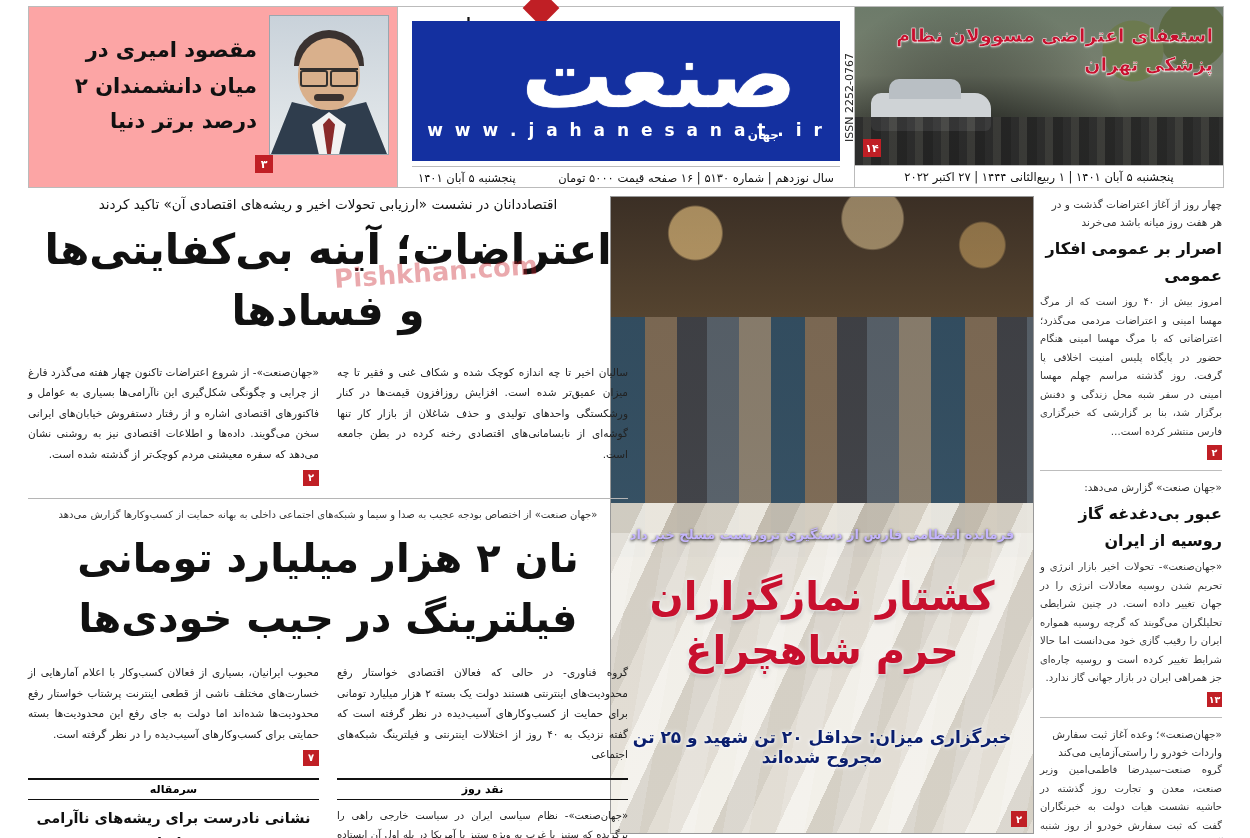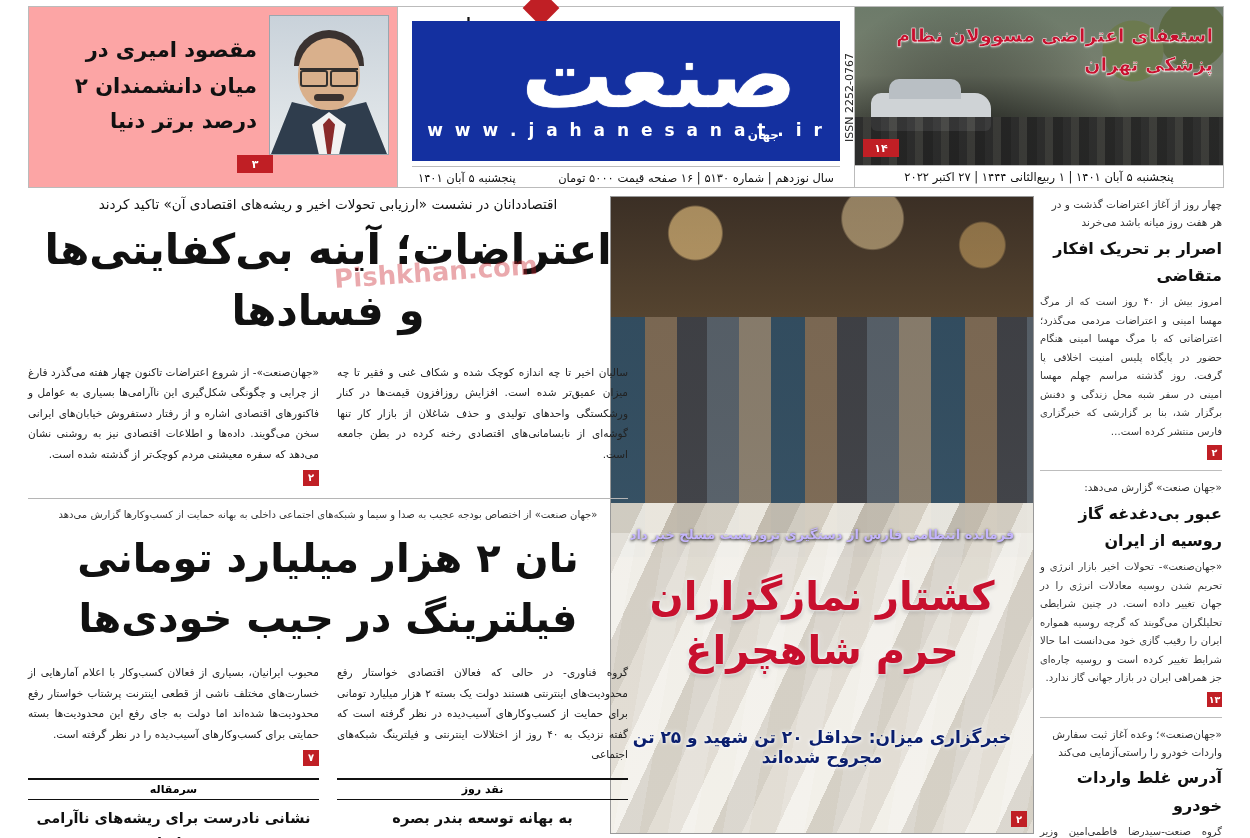--- a/index.html
+++ b/index.html
@@ -79,21 +79,21 @@
     position:absolute;
     right:140px; top:26px; left:12px;
     text-align: right;
     color:#111;
     font-weight:bold;
     font-size:21px;
     line-height:1.7;
   }
   .num-badge {
     position:absolute;
-    width:36px;height:18px;
+    width:18px;height:18px;
     background:#c01f25;color:#fff;
     font-size:11px; font-weight:bold;
     display:flex;align-items:center;justify-content:center;
   }
   .mh-center {
     flex: 1;
     position: relative;
     border-top:1px solid #bbb;
     border-bottom:1px solid #bbb;
     background:#fff;
@@ -405,37 +405,36 @@
       <div class="mh-left-title">استعفای اعتراضی مسوولان نظام پزشکی تهران</div>
       <div class="num-badge" style="left:8px;bottom:30px;">۱۴</div>
       <div class="mh-left-date">پنجشنبه ۵ آبان ۱۴۰۱ | ۱ ربیع‌الثانی ۱۴۴۴ | ۲۷ اکتبر ۲۰۲۲</div>
     </div>
   </div>
 
   <div class="col-side">
 
     <div class="side-item">
       <div class="side-kicker">چهار روز از آغاز اعتراضات گذشت و در هر هفت روز میانه باشد می‌خرند</div>
-      <div class="side-title">اصرار بر تحریک افکار متقاضی</div>
+      <div class="side-title">اصرار بر عمومی افکار عمومی</div>
       <div class="side-body">امروز بیش از ۴۰ روز است که از مرگ مهسا امینی و اعتراضات مردمی می‌گذرد؛ اعتراضاتی که با مرگ مهسا امینی هنگام حضور در پایگاه پلیس امنیت اخلاقی پا گرفت. روز گذشته مراسم چهلم مهسا امینی در سفر شبه محل زندگی و دفنش برگزار شد، بنا بر گزارشی که خبرگزاری فارس منتشر کرده است…</div>
       <div class="side-badge">۲</div>
     </div>
     <div class="side-rule"></div>
 
     <div class="side-item">
       <div class="side-kicker">«جهان صنعت» گزارش می‌دهد:</div>
       <div class="side-title">عبور بی‌دغدغه گاز روسیه از ایران</div>
       <div class="side-body">«جهان‌صنعت»- تحولات اخیر بازار انرژی و تحریم شدن روسیه معادلات انرژی را در جهان تغییر داده است. در چنین شرایطی تحلیلگران می‌گویند که گرچه روسیه همواره ایران را رقیب گازی خود می‌دانست اما حالا شرایط تغییر کرده است و روسیه چاره‌ای جز همراهی ایران در بازار جهانی گاز ندارد.</div>
       <div class="side-badge">۱۳</div>
     </div>
     <div class="side-rule"></div>
 
     <div class="side-item">
       <div class="side-kicker">«جهان‌صنعت»؛ وعده آغاز ثبت سفارش واردات خودرو را راستی‌آزمایی می‌کند</div>
-      <div class="side-title">آدرس غلط واردات خودرو</div>
       <div class="side-body">گروه صنعت-سیدرضا فاطمی‌امین وزیر صنعت، معدن و تجارت روز گذشته در حاشیه نشست هیات دولت به خبرنگاران گفت که ثبت سفارش خودرو از روز شنبه آغاز شده و پیش از ۳۰۰ متقاضی برای واردات خودرو ثبت‌نام کرده‌اند.</div>
 
     </div>
 
   </div>
 
   <div class="col-photo">
     <div class="photo-bg"></div>
     <div class="photo-lights"></div>
     <div class="photo-people"></div>
@@ -472,21 +471,20 @@
       <div class="mid-col">گروه فناوری- در حالی که فعالان اقتصادی خواستار رفع محدودیت‌های اینترنتی هستند دولت یک بسته ۲ هزار میلیارد تومانی برای حمایت از کسب‌وکارهای آسیب‌دیده در نظر گرفته است که گفته نزدیک به ۴۰ روز از اختلالات اینترنتی و فیلترینگ شبکه‌های اجتماعی</div>
       <div class="mid-col">
         <span>محبوب ایرانیان، بسیاری از فعالان کسب‌وکار با اعلام آمارهایی از خسارت‌های مختلف ناشی از قطعی اینترنت پرشتاب خواستار رفع محدودیت‌ها شده‌اند اما دولت به جای رفع این محدودیت‌ها بسته حمایتی برای کسب‌وکارهای آسیب‌دیده را در نظر گرفته است.</span>
         <div class="lead-badge">۷</div>
       </div>
     </div>
 
     <div class="bottom-row">
       <div class="bottom-col">
         <div class="bar-label">نقد روز</div>
-        <div class="bottom-title">به بهانه توسعه بندر بصره</div>
         <div class="bottom-body">«جهان‌صنعت»- نظام سیاسی ایران در سیاست خارجی راهی را برگزیده که ستیز با غرب به ویژه ستیز با آمریکا در پله اول آن ایستاده است و این نبرد در مقابله چرخ راهنمای سیاست خارجی اصلی این پله است. چنین استنباط می‌شود که گویا ایران انقلاب اسلامی در بهمن ۱۳۵۷ همین راهبرد بوده و هست.</div>
       </div>
       <div class="bottom-col">
         <div class="bar-label">سرمقاله</div>
         <div class="bottom-title">نشانی نادرست برای ریشه‌های ناآرامی در ایران</div>
         <div class="bottom-body">
           <span class="byline">نادر کریمی‌جونی</span>
           <span>-این ادعا که چون ایران در حال پیشرفت است، ناآرامی‌های اخیر را به وجود آورده‌اند تا مانع از پیشرفت کشور شوند، این روزها از زبان بسیاری از مسوولان شنیده می‌شود، تقریبا در تمام موارد رقم خوردن ناآرامی‌ها به عوامل بیگانه نسبت داده می‌شود و درباره هدف و نیت این عوامل گفته می‌شود که آنها خواستار عقب نگه‌داشتن، نابودی دستاوردهای شگرف، نظام و جلوگیری از توسعه و پیشرفت جمهوری اسلامی در ایران هستند.</span>
         </div>
       </div>

